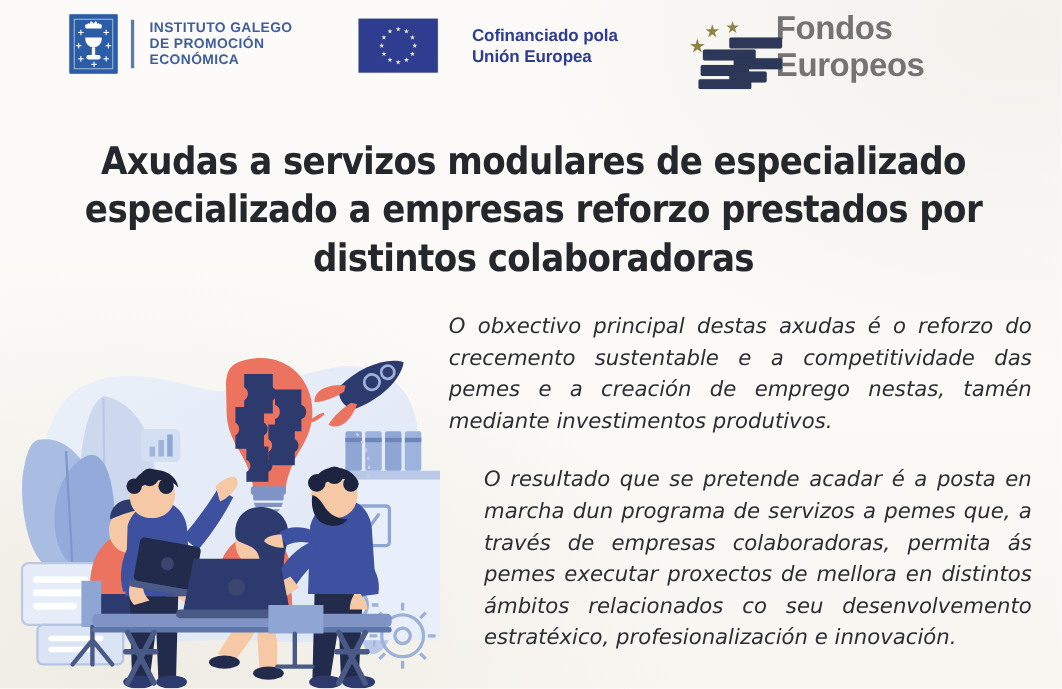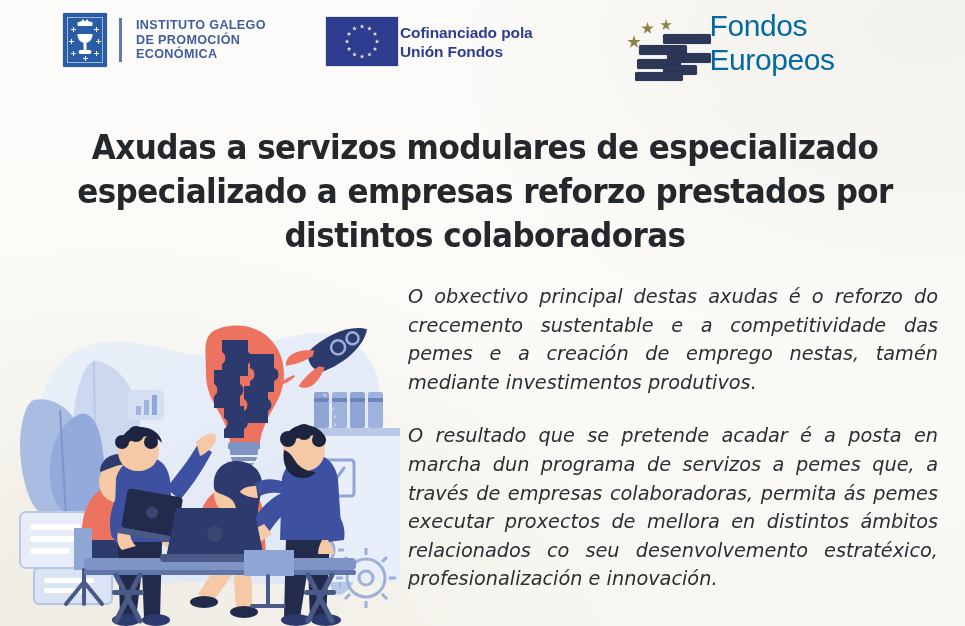--- a/index.html
+++ b/index.html
@@ -81,21 +81,21 @@
   .eu-flag{
     width:72px;height:49px;background:#2f3d91;position:relative;
     box-shadow:0 0 0 0.5px rgba(0,0,0,.18);
   }
   .eu-star{
     position:absolute;width:5px;height:5px;
     background:#e8e6ce;
     clip-path:polygon(50% 0%,61% 35%,98% 35%,68% 57%,79% 91%,50% 70%,21% 91%,32% 57%,2% 35%,39% 35%);
   }
   .eu-caption{
-    margin-left:2px;color:#2f3d91;font-weight:700;
+    margin-left:31px;color:#2f3d91;font-weight:700;
     font-size:15.5px;line-height:19px;letter-spacing:-.1px;
   }
   
   .logo-fe{left:623px;top:9px;}
   .fe-mark{position:relative;width:88px;height:66px;}
   .fe-bar{position:absolute;background:#2d3757;border-radius:1.5px;
           box-shadow:0 0 0 .4px rgba(0,0,0,.1);}
   .fb1{left:40px;top:24px;width:48px;height:10px;}
   .fb2{left:16px;top:35px;width:48px;height:10px;}
   .fb3{left:44px;top:43px;width:44px;height:10px;}
@@ -103,42 +103,42 @@
   .fb5{left:40px;top:55px;width:34px;height:10px;}
   .fb6{left:12px;top:62px;width:48px;height:9px;}
   .fe-star{
     position:absolute;background:#8c8243;
     clip-path:polygon(50% 0%,61% 35%,98% 35%,68% 57%,79% 91%,50% 70%,21% 91%,32% 57%,2% 35%,39% 35%);
   }
   .fs1{left:18px;top:12px;width:13px;height:13px;}
   .fs2{left:37px;top:9px;width:12px;height:12px;}
   .fs3{left:4px;top:25px;width:14px;height:14px;}
   .fe-caption{
-    margin-left:10px;color:#0369a1;font-size:30px;font-weight:400;
+    margin-left:10px;color:#737373;font-size:30px;font-weight:700;
     letter-spacing:-.4px;
   }
   
   .title{
     position:absolute;left:40px;top:102px;width:890px;
     text-align:center;
     font-weight:700;font-size:34.5px;line-height:44px;
     color:#24272b;letter-spacing:-.55px;
     font-family:"DejaVu Sans", sans-serif;
     font-stretch:condensed;
   }
   .title div{white-space:nowrap;}
   
   .copy{
     position:absolute;left:408px;top:283px;width:530px;
     color:#2b2e33;font-size:19.3px;line-height:28.6px;
     text-align:justify;
     font-family:"DejaVu Sans", sans-serif;
   }
   .copy p{margin:0;font-style:italic;}
-  .copy p + p{margin-top:25px;}
+  .copy p + p{margin-top:25px;margin-left:32px;}
   
   .illo{position:absolute;left:8px;top:282px;width:392px;height:344px;}
   .illo svg{display:block;width:100%;height:100%;}
 </style>
 </head>
 <body>
 
 <div class="page"></div>
 
 <div class="logo-bar">
@@ -178,21 +178,21 @@
         <div class="eu-star" style="left: 41px; top: 34.9904px;"></div>
         <div class="eu-star" style="left: 33.5px; top: 37px;"></div>
         <div class="eu-star" style="left: 26px; top: 34.9904px;"></div>
         <div class="eu-star" style="left: 20.5096px; top: 29.5px;"></div>
         <div class="eu-star" style="left: 18.5px; top: 22px;"></div>
         <div class="eu-star" style="left: 20.5096px; top: 14.5px;"></div>
         <div class="eu-star" style="left: 26px; top: 9.00962px;"></div>
       </div>
     <div class="eu-caption">
       <div>Cofinanciado pola</div>
-      <div>Unión Fondos</div>
+      <div>Unión Europea</div>
     </div>
   </div>
 
   <div class="logo logo-fe">
     <div class="fe-mark">
       <div class="fe-star fs1"></div>
       <div class="fe-star fs2"></div>
       <div class="fe-star fs3"></div>
       <div class="fe-bar fb1"></div>
       <div class="fe-bar fb2"></div>

